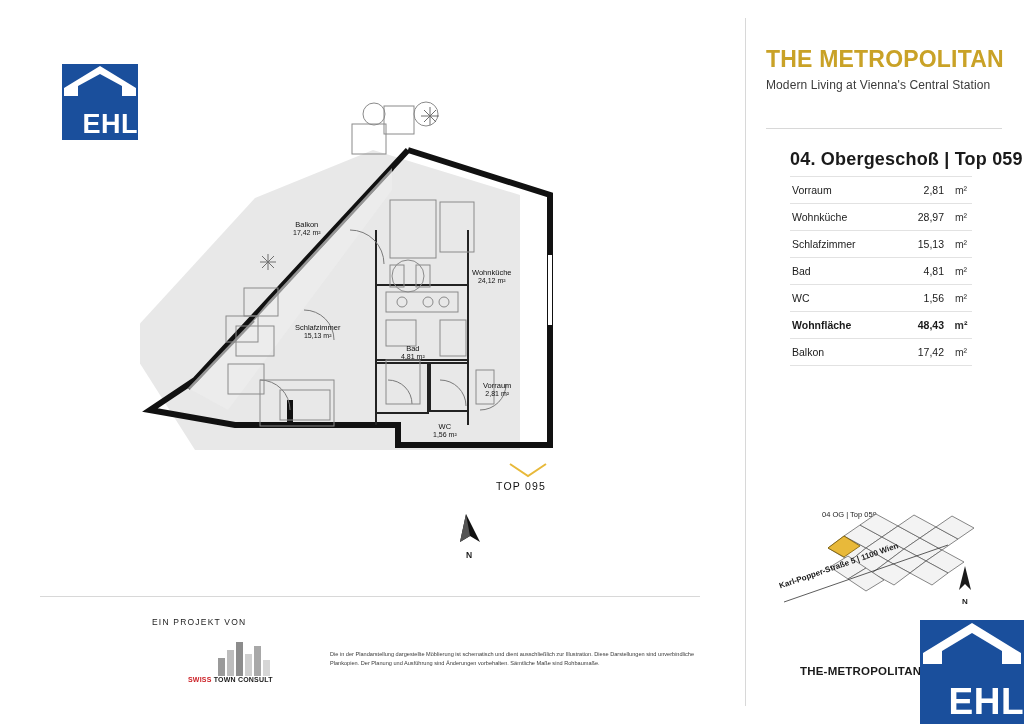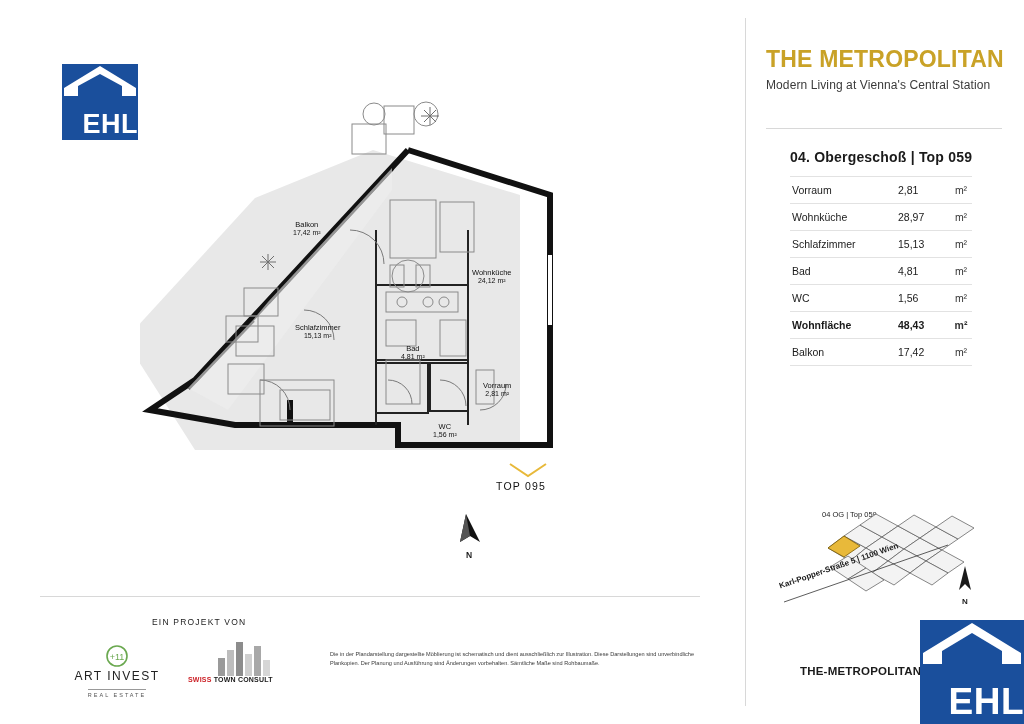--- a/index.html
+++ b/index.html
@@ -87,41 +87,42 @@
     left: 766px;
     top: 128px;
     width: 236px;
     height: 1px;
     background: #d8d8d8;
   }
   #unit-title {
     position: absolute;
     left: 790px;
     top: 149px;
-    font-size: 14px;
+    font-size: 18px;
     font-weight: bold;
     color: #1a1a1a;
     letter-spacing: 0.2px;
   }
   #area-table {
     position: absolute;
     left: 790px;
     top: 176px;
     width: 182px;
     border-collapse: collapse;
     font-size: 10.5px;
   }
   #area-table tr { border-bottom: 1px solid #e2e2e2; }
   #area-table tr:first-child { border-top: 1px solid #e2e2e2; }
   #area-table td {
     padding: 7px 0 7px 2px;
     vertical-align: middle;
     white-space: nowrap;
   }
   #area-table td.val {
+    text-align: right;
     padding-right: 4px;
     width: 46px;
   }
   #area-table td.unit {
     width: 22px;
     text-align: center;
     color: #333;
   }
   #area-table tr.total td { font-weight: bold; }
 
@@ -548,28 +549,20 @@
       <polygon points="8,2 22,30 12,24 2,30" fill="#111111"></polygon>
       <polygon points="8,2 12,24 2,30" fill="#555555"></polygon>
     </svg>
     <div class="n-label">N</div>
   </div>
 
 
   <div id="divider-horizontal"></div>
   <div id="project-by">EIN PROJEKT VON</div>
 
-  <div id="logo-artinvest">
-    <svg width="34" height="22" viewBox="0 0 34 22" style="display:block;margin:0 auto;">
-      <circle cx="17" cy="11" r="10" fill="none" stroke="#6aa84f" stroke-width="1.6"></circle>
-      <text x="17" y="15" font-size="9" text-anchor="middle" fill="#6aa84f" font-family="Liberation Sans, sans-serif">+11</text>
-    </svg>
-    <div class="ai-name">ART INVEST</div>
-    <div class="ai-sub">REAL ESTATE</div>
-  </div>
 
   <div id="logo-swiss">
     <svg class="bars" width="56" height="36" viewBox="0 0 56 36">
       <rect x="0" y="18" width="7" height="18" fill="#9a9a9a"></rect>
       <rect x="9" y="10" width="7" height="26" fill="#bdbdbd"></rect>
       <rect x="18" y="2" width="7" height="34" fill="#8c8c8c"></rect>
       <rect x="27" y="14" width="7" height="22" fill="#cfcfcf"></rect>
       <rect x="36" y="6" width="7" height="30" fill="#a8a8a8"></rect>
       <rect x="45" y="20" width="7" height="16" fill="#d6d6d6"></rect>
     </svg>

